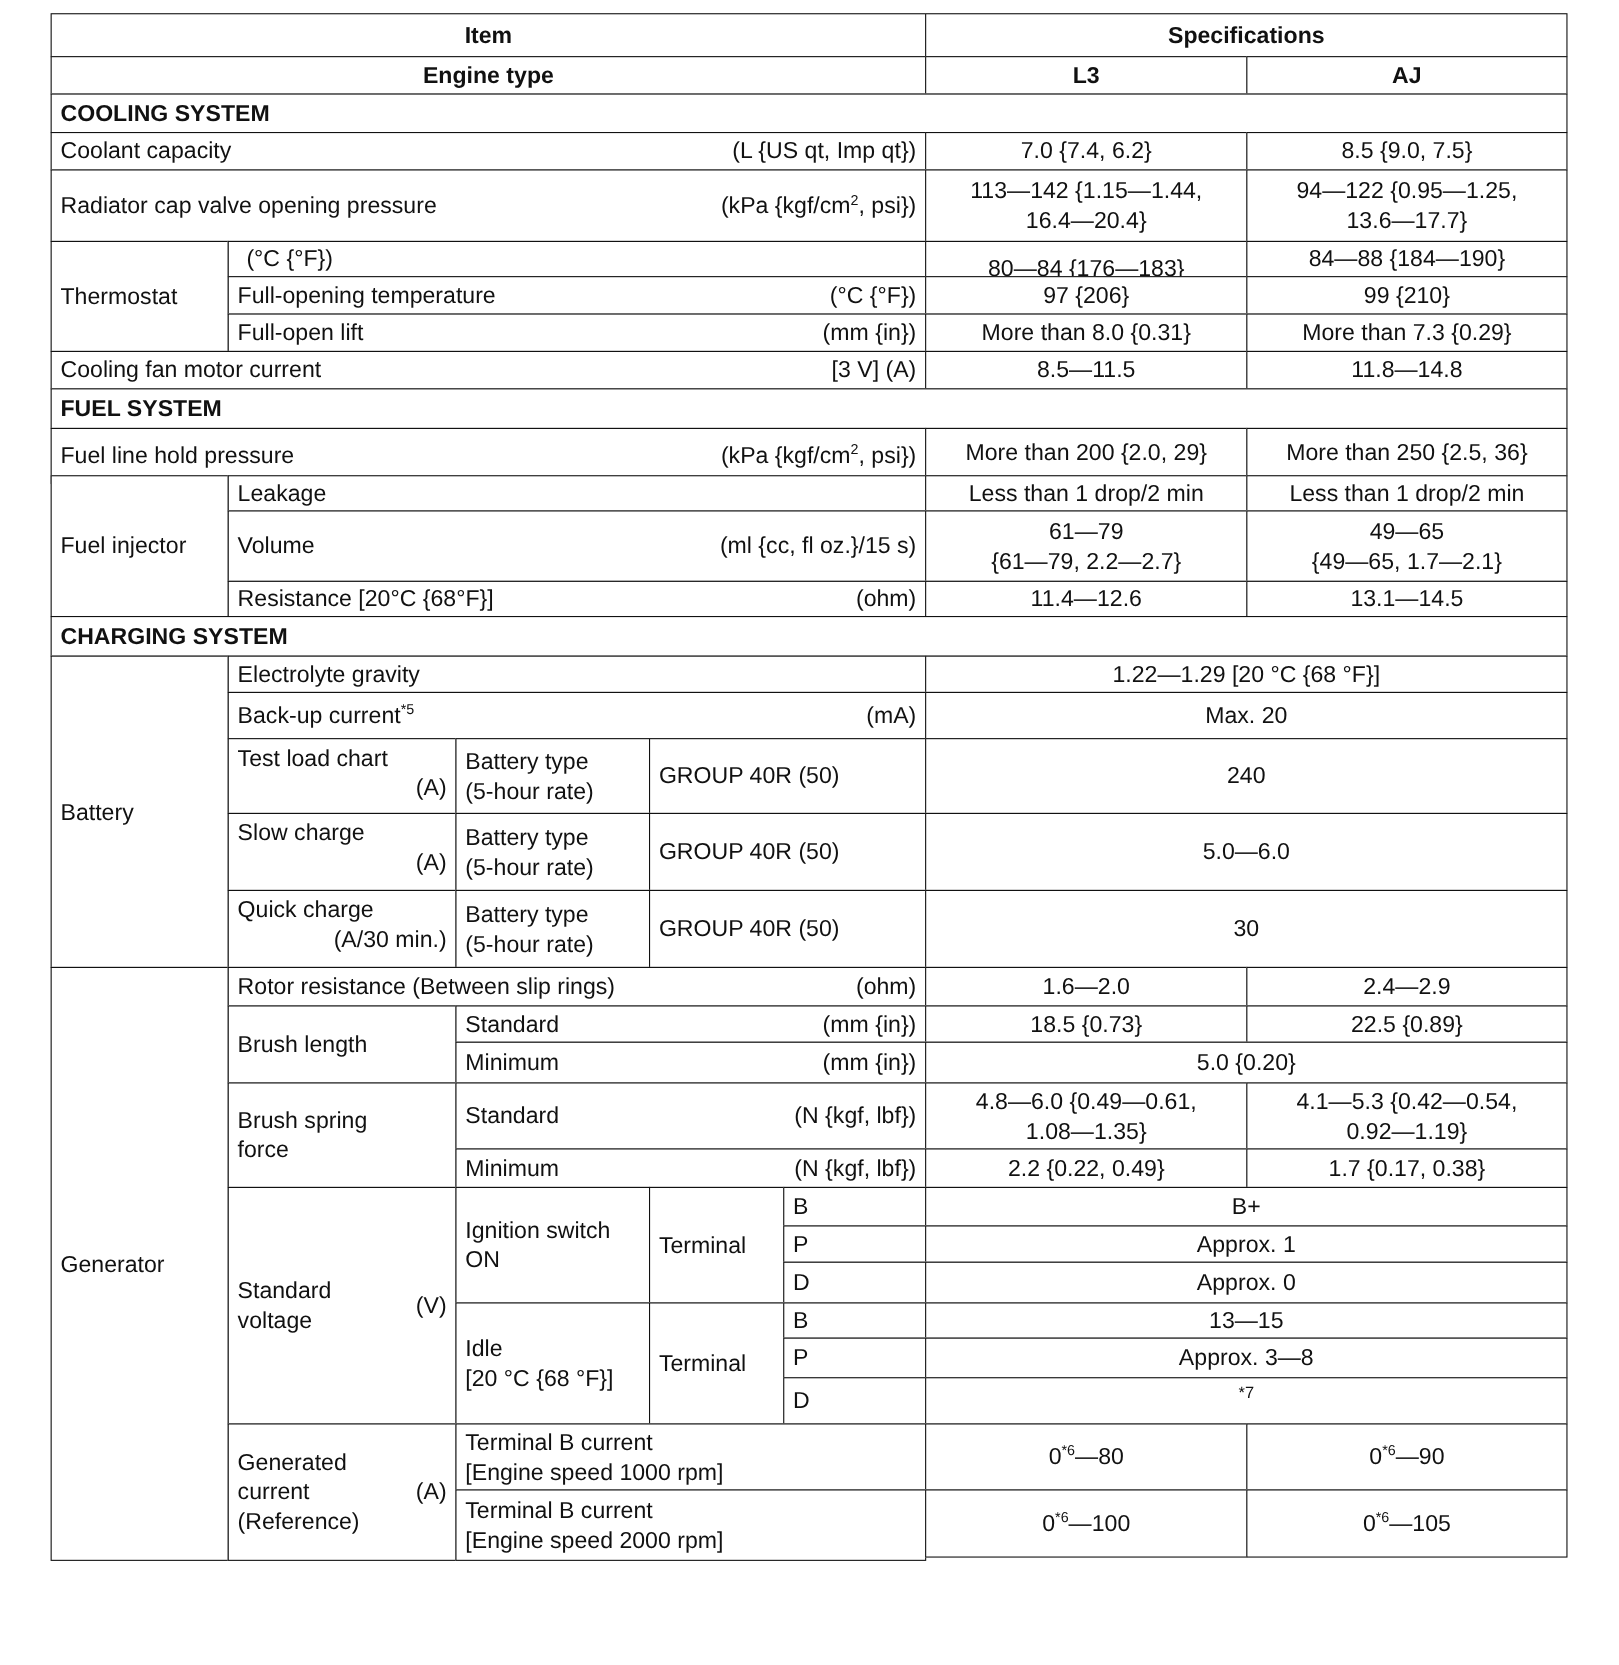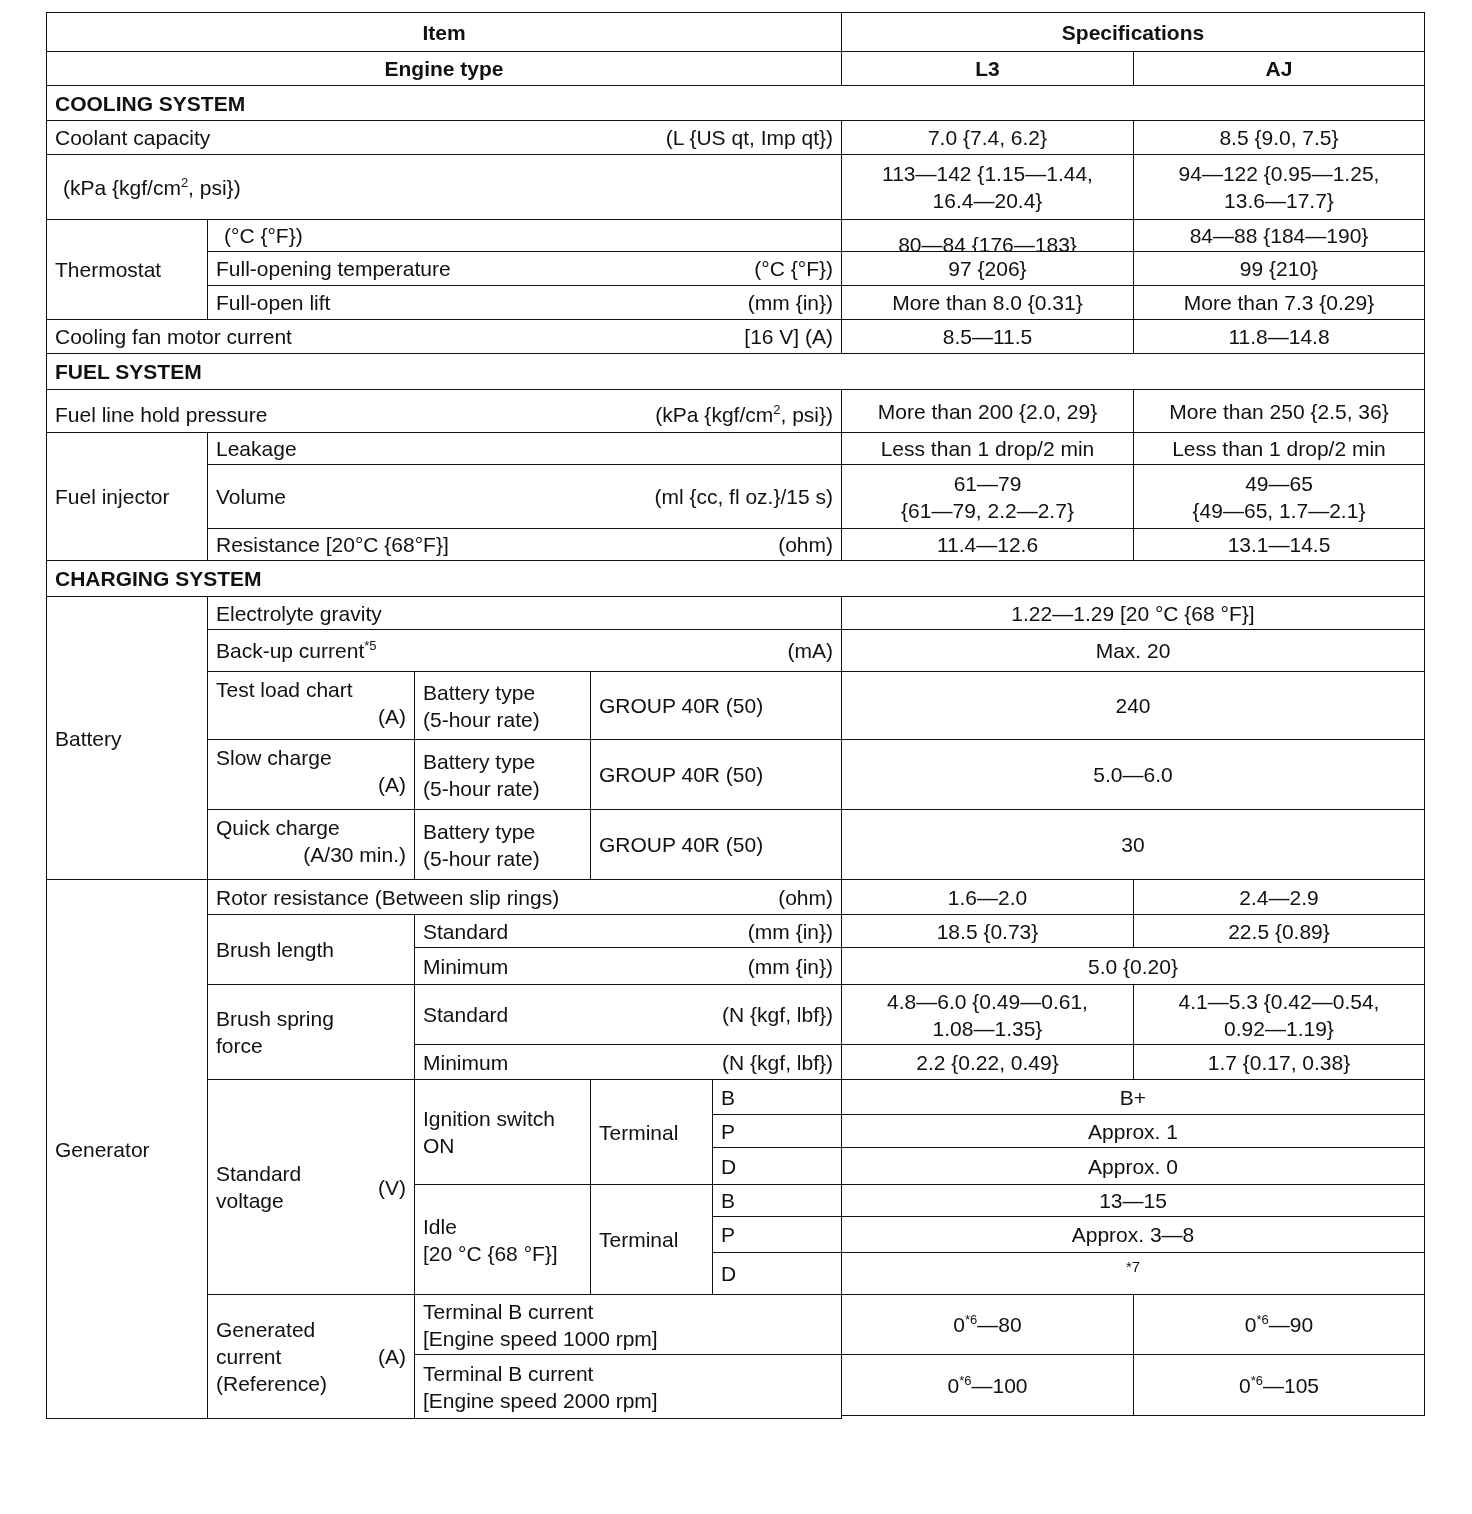--- a/index.html
+++ b/index.html
@@ -45,20 +45,21 @@
     <span class="unit">(L {US qt, Imp qt})</span>
   </div>
 <div class="c ctr" style="left:842px;top:121px;width:293px;height:35px;">
     <span>7.0 {7.4, 6.2}</span>
   </div>
 <div class="c ctr" style="left:1134px;top:121px;width:292px;height:35px;">
     <span>8.5 {9.0, 7.5}</span>
   </div>
 
 <div class="c" style="left:47px;top:155px;width:796px;height:66px;">
+    <span class="lbl">Radiator cap valve opening pressure</span>
     <span class="unit"><span>(kPa {kgf/cm</span><sup>2</sup><span>, psi})</span></span>
   </div>
 <div class="c ctr ml" style="left:842px;top:155px;width:293px;height:66px;"><span class="ml">113—142 {1.15—1.44,
 16.4—20.4}</span></div>
 <div class="c ctr ml" style="left:1134px;top:155px;width:292px;height:66px;"><span class="ml">94—122 {0.95—1.25,
 13.6—17.7}</span></div>
 
 <div class="c" style="left:47px;top:220px;width:162px;height:101px;">
     <span>Thermostat</span>
   </div>
@@ -89,21 +90,21 @@
   </div>
 <div class="c ctr" style="left:842px;top:286px;width:293px;height:35px;">
     <span>More than 8.0 {0.31}</span>
   </div>
 <div class="c ctr" style="left:1134px;top:286px;width:292px;height:35px;">
     <span>More than 7.3 {0.29}</span>
   </div>
 
 <div class="c" style="left:47px;top:320px;width:796px;height:35px;">
     <span class="lbl">Cooling fan motor current</span>
-    <span class="unit">[16 V] (A)</span>
+    <span class="unit">[3 V] (A)</span>
   </div>
 <div class="c ctr" style="left:842px;top:320px;width:293px;height:35px;">
     <span>8.5—11.5</span>
   </div>
 <div class="c ctr" style="left:1134px;top:320px;width:292px;height:35px;">
     <span>11.8—14.8</span>
   </div>
 
 <div class="c sec" style="left:47px;top:354px;width:1379px;height:37px;">
     <span>FUEL SYSTEM</span>

